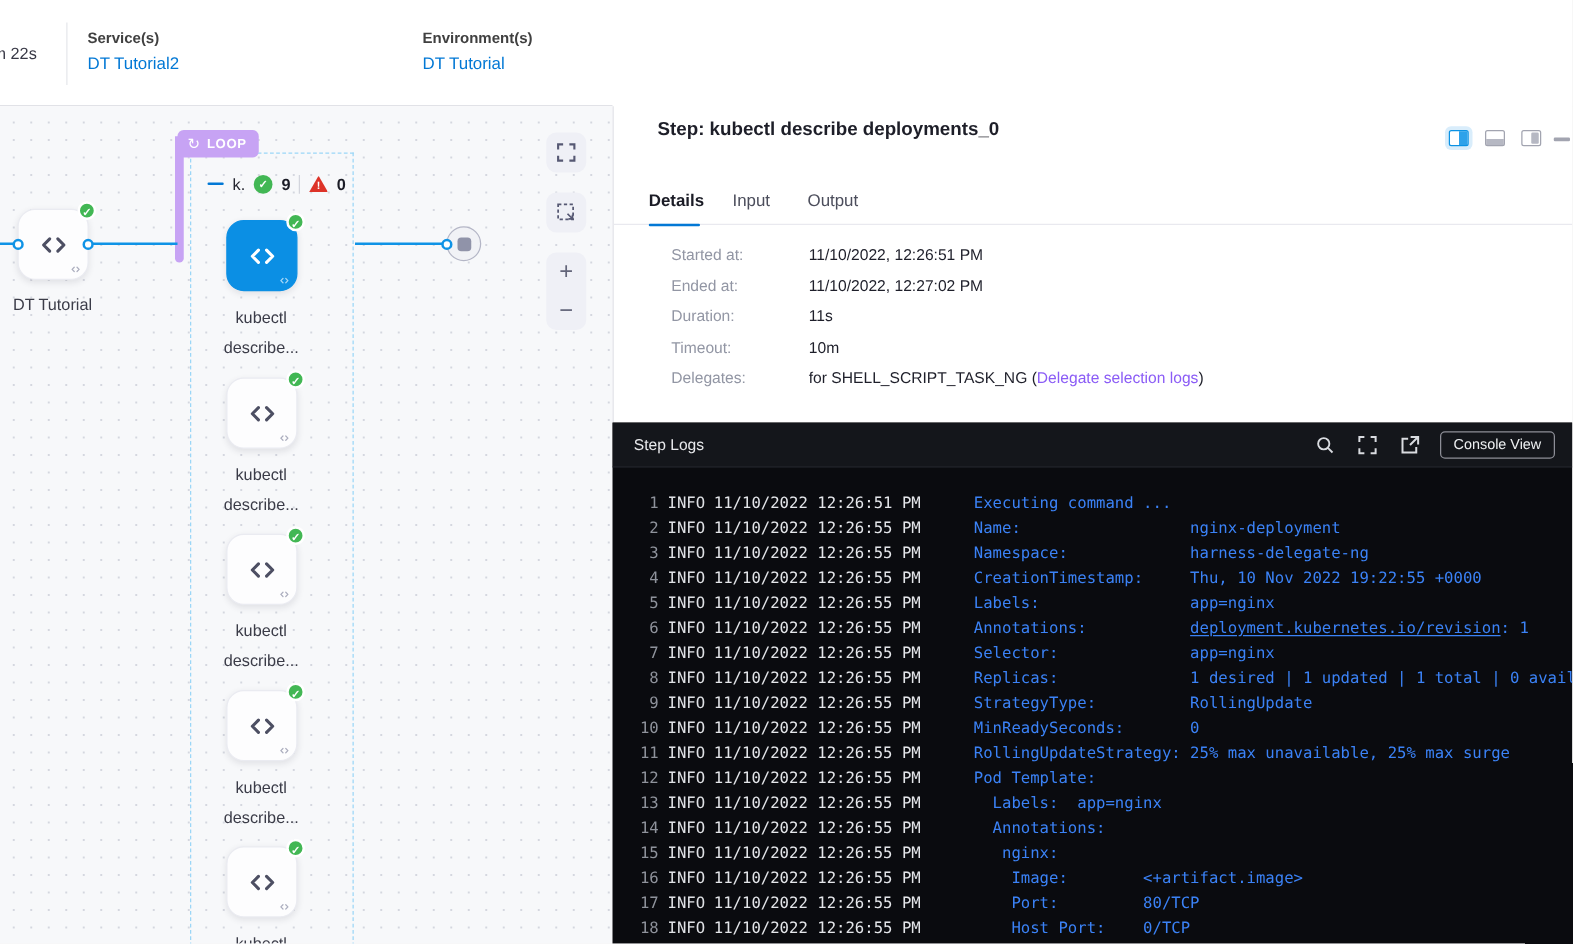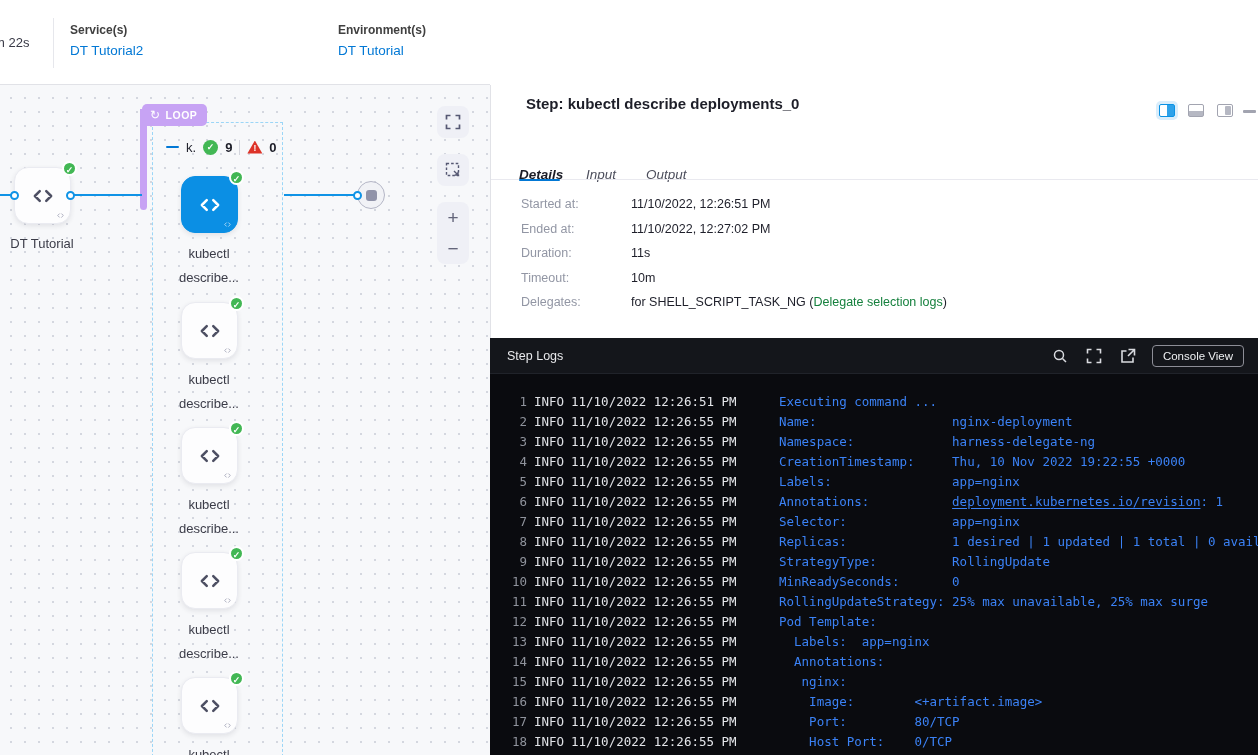--- a/index.html
+++ b/index.html
@@ -76,31 +76,31 @@
   .panel-title { position:absolute; left:35px; top:10px; font-size:15px; font-weight:700; color:#1d1e28; }
   .li { position:absolute; top:19px; width:16px; height:13px; border-radius:2px; cursor:pointer; }
   .li1 { left:668px; border:1.5px solid #0b92e4; background:linear-gradient(to right,#fff 0 52%,#2ea2ea 52%);
          box-shadow:0 0 0 3px #d9edfb; }
   .li2 { left:697px; border:1.5px solid #a2a4b0; background:linear-gradient(to bottom,#fff 0 58%,#b6b8c3 58%); }
   .li3 { left:726px; border:1.5px solid #a2a4b0; background:#fff; position:absolute; }
   .li3 .fill { position:absolute; right:1px; top:1px; bottom:1px; width:45%; background:#b6b8c3; border-radius:1px; }
   .li-min { position:absolute; left:752px; top:25px; width:13px; height:2.5px; background:#a2a4b0; border-radius:1px; cursor:pointer; }
 
   .tabs { position:absolute; left:0; top:58px; width:100%; height:37px; }
-  .tab { position:absolute; top:24px; font-size:13.5px; color:#4c4e5c; cursor:pointer;font-style:italic; }
+  .tab { position:absolute; top:10px; font-size:13.5px; color:#4c4e5c; cursor:pointer; }
   .tab.active { font-weight:700; color:#1b1c26; }
   .tab.t-details { left:28px; } .tab.t-input { left:95px; } .tab.t-output { left:155px; }
   .tabs-border { position:absolute; left:0; bottom:0; width:100%; height:1px; background:#e9e9ef; }
   .tab-underline { position:absolute; left:28px; bottom:-1px; width:41px; height:2.5px; background:#0278d5; border-radius:2px; }
 
-  .details { position:absolute; left:30px; top:113px; }
+  .details { position:absolute; left:46px; top:113px; }
   .drow { display:flex; margin-bottom:11px; line-height:13.5px; }
   .dlabel { width:110px; font-size:12.5px; color:#9296a4; font-weight:500; }
   .dvalue { font-size:12.5px; font-weight:400; color:#1e1f2a; }
-  .dlink { color:#15803d; cursor:pointer; }
+  .dlink { color:#8b5cf6; cursor:pointer; }
 
   
   .logs { position:absolute; left:490px; top:338px; width:768px; height:417px; background:#0a0b0f; overflow:hidden; }
   .logs-header { position:relative; height:36px; background:#14161b; border-bottom:1px solid #20232a;
                  display:flex; align-items:center; padding:0 14px 0 17px; }
   .logs-title { font-size:12.5px; color:#e8e9ec; font-weight:500; }
   .logs-spacer { flex:1; }
   .licon { width:16px; height:16px; margin-left:18px; cursor:pointer; flex:none; }
   .console-btn { margin-left:16px; height:22px; padding:0 10px; border:1px solid #8d8e97; border-radius:4px;
                  background:transparent; color:#eef0f2; font-size:11.5px; font-family:"Liberation Sans",sans-serif;

